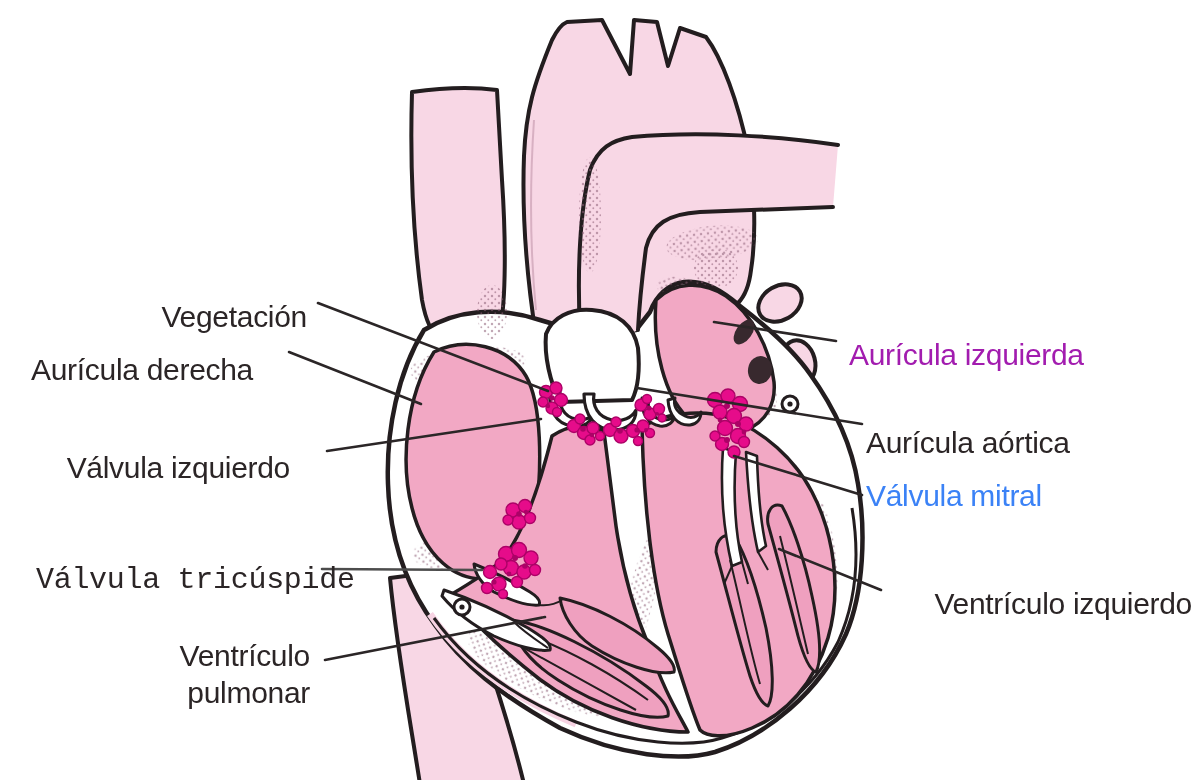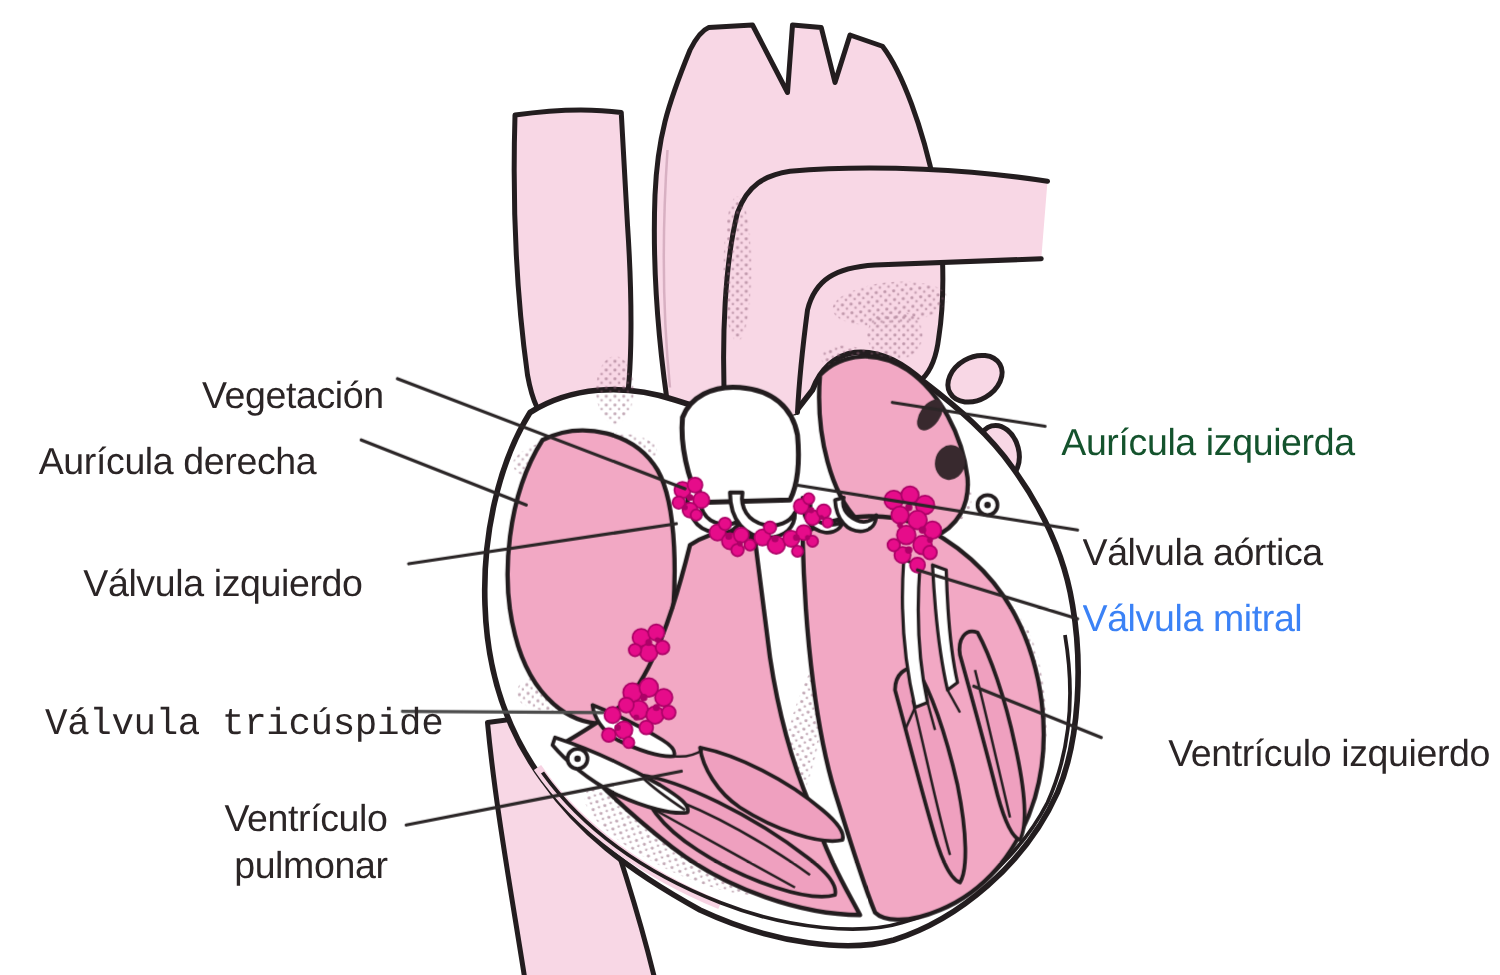--- a/index.html
+++ b/index.html
@@ -299,17 +299,17 @@
         <line x1="862" y1="495" x2="734" y2="456" stroke="#2b2627" stroke-width="2.6"></line>
         <line x1="881" y1="590" x2="779" y2="549" stroke="#2b2627" stroke-width="2.6"></line>
       </g>
   </svg>
 
   <div class="label nowrap" style="left: 67px; top: 283px; width: 240px; text-align: right; color: rgb(43, 37, 38);">Vegetación</div>
   <div class="label nowrap" style="left: 13px; top: 336px; width: 240px; text-align: right; color: rgb(43, 37, 38);">Aurícula derecha</div>
   <div class="label nowrap" style="left: 50px; top: 434px; width: 240px; text-align: right; color: rgb(43, 37, 38);">Válvula izquierdo</div>
   <div class="label nowrap" style="left: 36px; top: 546px; width: 260px; text-align: right; color: rgb(43, 37, 38); font-family: Liberation Mono, monospace;">Válvula tricúspide</div>
   <div class="label" style="left: 160px; top: 622px; width: 150px; text-align: right; color: rgb(43, 37, 38);">Ventrículo pulmonar</div>
-  <div class="label nowrap" style="left: 849px; top: 321px; width: 320px; text-align: left; color: #14532d;">Aurícula izquierda</div>
-  <div class="label nowrap" style="left: 866px; top: 409px; width: 300px; text-align: left; color: rgb(43, 37, 38);">Válvula aórtica</div>
+  <div class="label nowrap" style="left: 849px; top: 321px; width: 320px; text-align: left; color: #a21caf;">Aurícula izquierda</div>
+  <div class="label nowrap" style="left: 866px; top: 409px; width: 300px; text-align: left; color: rgb(43, 37, 38);">Aurícula aórtica</div>
   <div class="label nowrap" style="left: 866px; top: 462px; width: 300px; text-align: left; color: #3b82f6;">Válvula mitral</div>
   <div class="label nowrap" style="left: 882px; top: 570px; width: 310px; text-align: right; color: rgb(43, 37, 38);">Ventrículo izquierdo</div>
 </div>
 
 </body></html>

